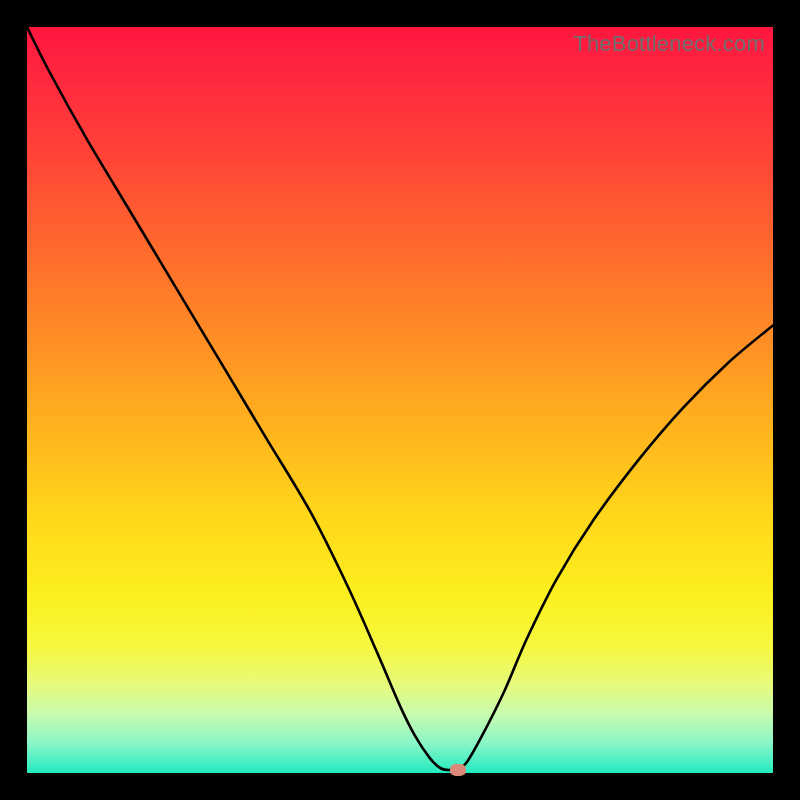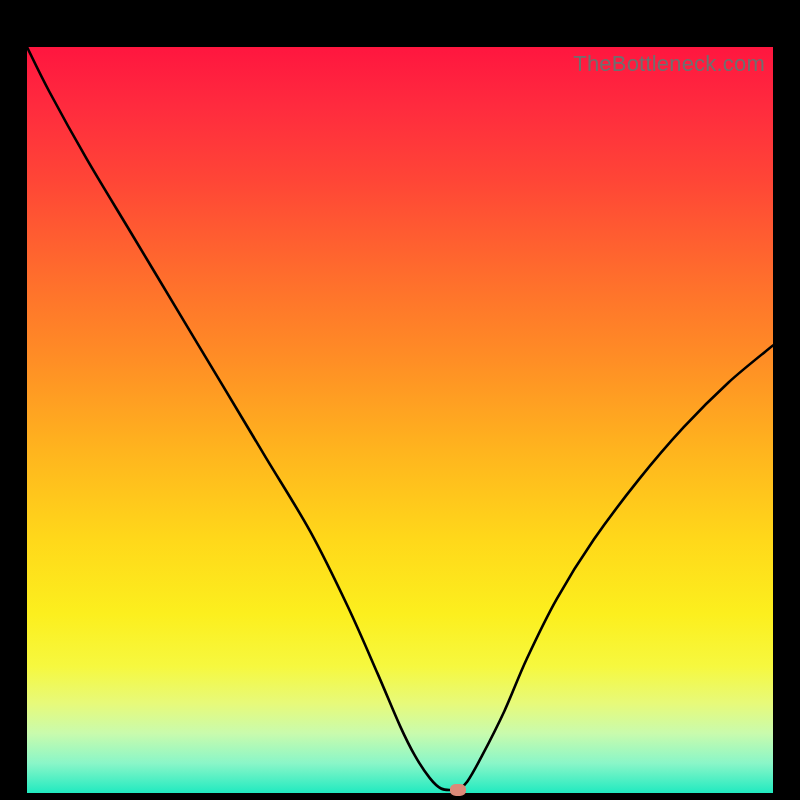--- a/index.html
+++ b/index.html
@@ -31,21 +31,20 @@
       #ff6b2d 30%,
       #ff8e25 42%,
       #ffb41e 54%,
       #ffd81a 66%,
       #fcef1e 76%,
       #f6f83f 83%,
       #e7fa7a 88%,
       #c9fbad 92%,
       #8af6c8 96%,
       #21eac0 100%);
-    margin-top: 20px;
   }
   .watermark {
     position: absolute;
     top: 4px;
     right: 8px;
     color: #6f6f6f;
     font-size: 22px;
     font-weight: 500;
     letter-spacing: 0.2px;
     user-select: none;

